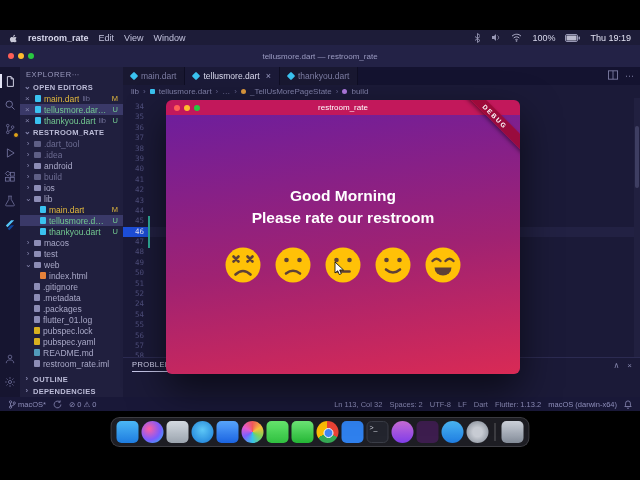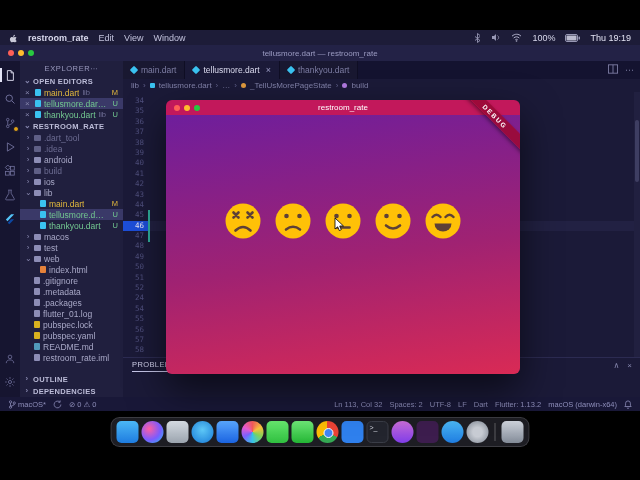--- a/index.html
+++ b/index.html
@@ -12,42 +12,42 @@
     display:flex;align-items:center;padding:0 9px;gap:10px;font-size:9px;color:#d8d8ec;}
   .menubar .app{font-weight:bold;}
   .menubar .mitem{color:#c2c2dc;}
   .menubar .spacer{flex:1;}
   .mbicon{display:inline-flex;align-items:center;opacity:.85;}
   .menubar .clock{color:#e2e2f2;}
 
   
   .vscode{position:absolute;top:45px;left:0;width:640px;height:366px;background:#1b1a38;
     display:flex;flex-direction:column;font-size:9px;}
-  .titlebar{height:16px;background:#232246;display:flex;align-items:center;justify-content:center;
+  .titlebar{height:22px;background:#232246;display:flex;align-items:center;justify-content:center;
     color:#9b9bc2;font-size:8px;position:relative;flex:0 0 auto;}
   .lights{position:absolute;left:8px;top:50%;transform:translateY(-50%);display:flex;gap:4px;}
   .light{width:6px;height:6px;border-radius:50%;display:inline-block;}
   .light.r{background:#ff5f57;} .light.y{background:#febc2e;} .light.g{background:#28c840;}
 
   .main{flex:1;display:flex;min-height:0;}
 
   .activitybar{width:20px;background:#161530;display:flex;flex-direction:column;align-items:center;
     padding-top:7px;gap:10px;flex:0 0 auto;}
   .abicon{width:16px;height:14px;display:flex;align-items:center;justify-content:center;
     color:#6f6f9a;position:relative;cursor:pointer;}
   .abicon.active{color:#e4e4f6;}
   .abicon.active::before{content:"";position:absolute;left:-2px;top:0;width:2px;height:14px;background:#e4e4f6;}
   .abbadge{position:absolute;right:-1px;bottom:-2px;width:6px;height:6px;border-radius:50%;
     background:#e0a216;border:1px solid #161530;}
   .abspacer{flex:1;}
   .abbottom{display:flex;flex-direction:column;gap:9px;align-items:center;padding-bottom:8px;}
 
   .sidebar{width:103px;background:#201f3e;display:flex;flex-direction:column;font-size:8.5px;
     color:#a9a9c8;flex:0 0 auto;overflow:hidden;}
-  .sheader{height:14px;display:flex;align-items:center;justify-content:center;
+  .sheader{height:14px;display:flex;align-items:center;justify-content:flex-start;
     padding:0 6px;font-size:7.5px;letter-spacing:.6px;color:#9a9abe;flex:0 0 auto;}
   .hmore{color:#8585ac;}
   .ssub{height:12px;display:flex;align-items:center;gap:3px;padding:0 4px;font-weight:bold;
     font-size:7.5px;letter-spacing:.3px;color:#bcbcd8;flex:0 0 auto;}
   .chev{width:6px;font-size:8px;line-height:1;color:#8585ac;text-align:center;flex:0 0 auto;}
   .trow{height:11px;display:flex;align-items:center;gap:3px;padding:0 3px 0 5px;white-space:nowrap;
     overflow:hidden;cursor:pointer;flex:0 0 auto;}
   .trow.i1{padding-left:14px;}
   .trow.i2{padding-left:20px;}
   .trow.sel{background:#3a3968;}
@@ -534,20 +534,24 @@
   <div class="appwin">
     <div class="appbar">
       <span class="lights">
         <span class="light r"></span>
         <span class="light y"></span>
         <span class="light g"></span>
       </span>
       <span>restroom_rate</span>
     </div>
     <div class="appcontent">
+      <div class="greet">
+        <div>Good Morning</div>
+        <div>Please rate our restroom</div>
+      </div>
       <div class="emojirow">
         <div class="emoji" role="button" aria-label="very-dissatisfied">
           <svg width="38" height="38" viewBox="0 0 38 38">
               <circle cx="19" cy="19" r="17.5" fill="#FFC107"></circle>
               <path d="M9.5 10.5l5 5M14.5 10.5l-5 5M23.5 10.5l5 5M28.5 10.5l-5 5" stroke="#5D4037" stroke-width="2.6" stroke-linecap="round"></path>
               <path d="M11.5 28.5Q19 21.5 26.5 28.5" fill="none" stroke="#5D4037" stroke-width="2.6" stroke-linecap="round"></path>
             </svg>
         </div>
         <div class="emoji" role="button" aria-label="dissatisfied">
           <svg width="38" height="38" viewBox="0 0 38 38">

